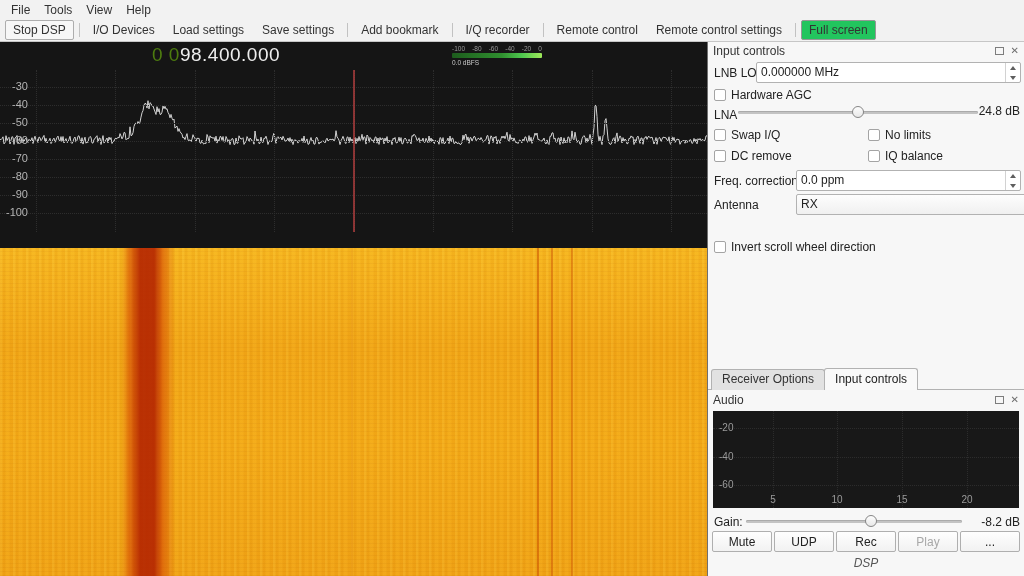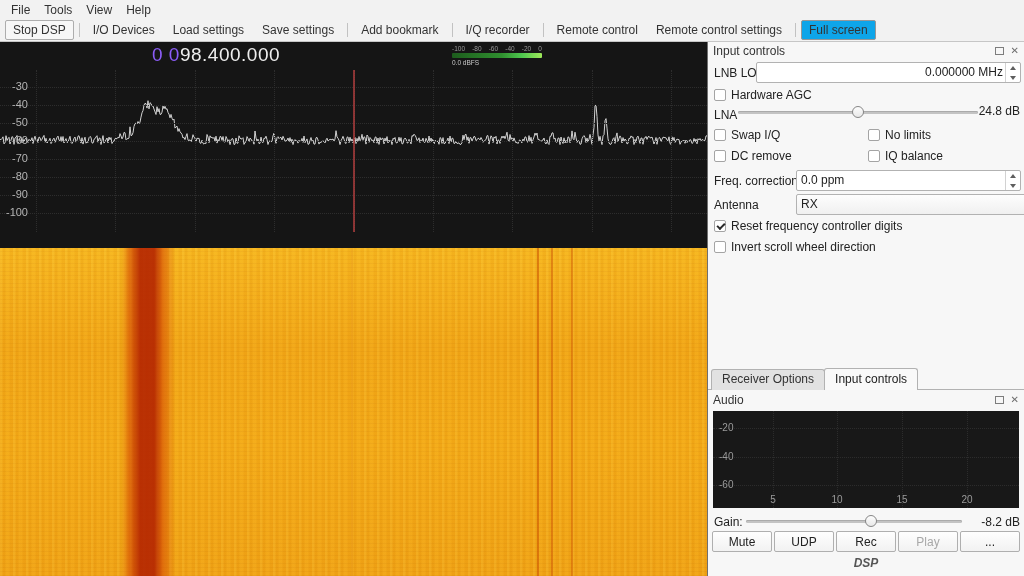--- a/index.html
+++ b/index.html
@@ -7,28 +7,28 @@
 #app{position:relative;width:1024px;height:576px;background:#f2f2f2;overflow:hidden;font-size:12px;color:#222;}
 
 
 #menubar{position:absolute;top:0;left:0;right:0;height:19px;background:#f2f2f2;display:flex;align-items:center;padding-left:4px;}
 .menu-item{padding:2px 7px;color:#333;}
 
 
 #toolbar{position:absolute;top:19px;left:0;right:0;height:23px;background:#f2f2f2;border-bottom:1px solid #c6c6c6;display:flex;align-items:center;padding-left:4px;}
 .tbtn{background:transparent;border:1px solid transparent;font-size:12px;color:#333;padding:2px 7px;margin:0 1px;border-radius:2px;white-space:nowrap;}
 .tbtn.bordered{border:1px solid #adadad;background:#f7f7f7;}
-.tbtn.pressed{border:1px solid #979797;background:#0ea5e9;}
+.tbtn.pressed{border:1px solid #979797;background:#22c55e;}
 .tsep{width:1px;height:14px;background:#c2c2c2;margin:0 4px;flex:0 0 auto;}
 
 
 #display{position:absolute;top:42px;left:0;width:707px;height:534px;background:#151515;}
 #freqbar{position:absolute;top:0;left:0;width:707px;height:28px;}
 #freq{position:absolute;left:152px;top:2px;font-size:19px;letter-spacing:.5px;white-space:pre;}
-#freq-dim{color:#8b5cf6;}
+#freq-dim{color:#4d7c0f;}
 #freq-main{color:#efefef;}
 #meter{position:absolute;left:452px;top:3px;width:90px;}
 #meter-scale{display:flex;justify-content:space-between;font-size:6.5px;color:#9a9a9a;line-height:7px;}
 #meter-bar{margin-top:1px;height:5px;border-radius:1px;background:linear-gradient(90deg,#1d5c1d,#2f8f2f 55%,#4fc84f 78%,#9fe85a 100%);}
 #meter-value{margin-top:1px;font-size:6.5px;color:#c9c9c9;line-height:7px;}
 
 #plot{position:absolute;top:28px;left:0;width:707px;height:162px;overflow:hidden;}
 .hgrid{position:absolute;left:0;width:707px;height:0;border-top:1px dotted #2d2d2d;}
 .vgrid{position:absolute;top:0;height:162px;width:0;border-left:1px dotted #2d2d2d;}
 .ytick{position:absolute;left:2px;width:26px;text-align:right;font-size:11px;color:#b5b5b5;}
@@ -47,21 +47,21 @@
 
 #rightpanel{position:absolute;top:42px;left:707px;width:317px;height:534px;background:#f7f7f7;border-left:1px solid #6f6f6f;}
 .dock-title{position:absolute;left:0;right:0;height:17px;display:flex;align-items:center;padding:0 5px;color:#333;}
 .dock-title .spacer{flex:1;}
 .float-icon{width:9px;height:8px;border:1px solid #7d7d7d;margin-right:7px;}
 .close-icon{font-size:10px;color:#6e6e6e;line-height:10px;}
 
 .row-label{position:absolute;color:#222;}
 .spinbox,.combobox{position:absolute;height:21px;background:#fff;border:1px solid #b2b2b2;border-radius:2px;}
 .spin-value{position:absolute;left:4px;right:17px;top:0;bottom:0;line-height:19px;color:#222;}
-.spin-value.right{text-align:right;}
+.spin-value.right{text-align:left;}
 .spin{position:absolute;right:0;top:0;bottom:0;width:15px;border-left:1px solid #d2d2d2;display:flex;flex-direction:column;}
 .spin .sb{flex:1;position:relative;}
 .spin .sb.up::after{content:"";position:absolute;left:4px;top:3px;border-left:3px solid transparent;border-right:3px solid transparent;border-bottom:4px solid #5e5e5e;}
 .spin .sb.down::after{content:"";position:absolute;left:4px;top:3px;border-left:3px solid transparent;border-right:3px solid transparent;border-top:4px solid #5e5e5e;}
 .combo-arrow{position:absolute;right:0;top:0;bottom:0;width:17px;}
 .combo-arrow::after{content:"";position:absolute;left:5px;top:8px;border-left:4px solid transparent;border-right:4px solid transparent;border-top:5px solid #555;}
 
 .cb{position:absolute;display:flex;align-items:center;gap:5px;}
 .cb .box{width:12px;height:12px;border:1px solid #a4a4a4;background:#fff;border-radius:2px;position:relative;flex:0 0 auto;}
 .cb.checked .box::after{content:"";position:absolute;left:2px;top:2px;width:6px;height:3px;border-left:2px solid #2a2a2a;border-bottom:2px solid #2a2a2a;transform:rotate(-45deg);}
@@ -79,21 +79,21 @@
 #audio-plot{position:absolute;left:5px;top:369px;width:306px;height:97px;background:#181818;overflow:hidden;}
 .a-ytick{position:absolute;left:6px;font-size:10px;color:#9a9a9a;}
 .a-xtick{position:absolute;bottom:3px;width:16px;text-align:center;font-size:10px;color:#9a9a9a;}
 .a-hgrid{position:absolute;left:0;right:0;height:0;border-top:1px dotted #2c2c2c;}
 .a-vgrid{position:absolute;top:0;bottom:0;width:0;border-left:1px dotted #2c2c2c;}
 
 #gain-row{position:absolute;top:471px;left:0;right:0;height:18px;}
 #audio-buttons{position:absolute;top:489px;left:4px;right:4px;height:21px;display:flex;gap:2px;}
 .abtn{flex:1;background:linear-gradient(#fefefe,#f2f2f2);border:1px solid #afafaf;border-radius:2px;font-size:12px;color:#222;}
 .abtn.disabled{color:#a8a8a8;}
-#dsp-label{position:absolute;top:514px;left:0;right:0;text-align:center;font-style:italic;color:#555;font-weight:bold;}
+#dsp-label{position:absolute;top:514px;left:0;right:0;text-align:center;font-style:italic;color:#555;}
 </style>
 </head>
 <body>
 
 <div id="app">
 
   <div id="menubar">
     <span class="menu-item">File</span>
     <span class="menu-item">Tools</span>
     <span class="menu-item">View</span>
@@ -230,24 +230,20 @@
           <span class="sb down"></span>
         </span>
     </div>
 
     <span class="row-label" style="left:6px;top:156px;">Antenna</span>
     <div class="combobox" style="left:88px;top:152px;width:268px;background:linear-gradient(#fdfdfd,#f0f0f0);">
       <span class="spin-value">RX</span>
       <span class="combo-arrow"></span>
     </div>
 
-    <label class="cb checked" style="left:6px;top:177px;">
-      <span class="box"></span>
-      <span class="cb-label">Reset frequency controller digits</span>
-    </label>
     <label class="cb" style="left:6px;top:198px;">
       <span class="box"></span>
       <span class="cb-label">Invert scroll wheel direction</span>
     </label>
 
     <div id="tabbar">
       <div class="tab inactive">Receiver Options</div>
       <div class="tab active">Input controls</div>
     </div>
 

